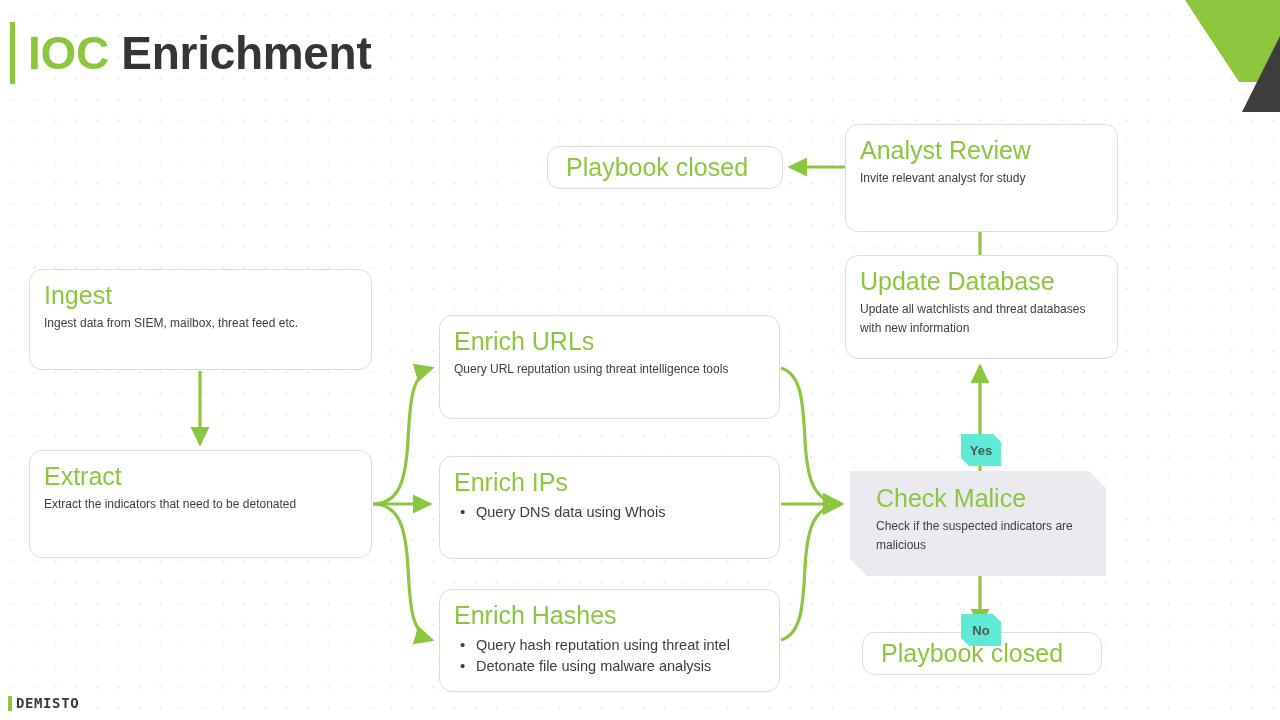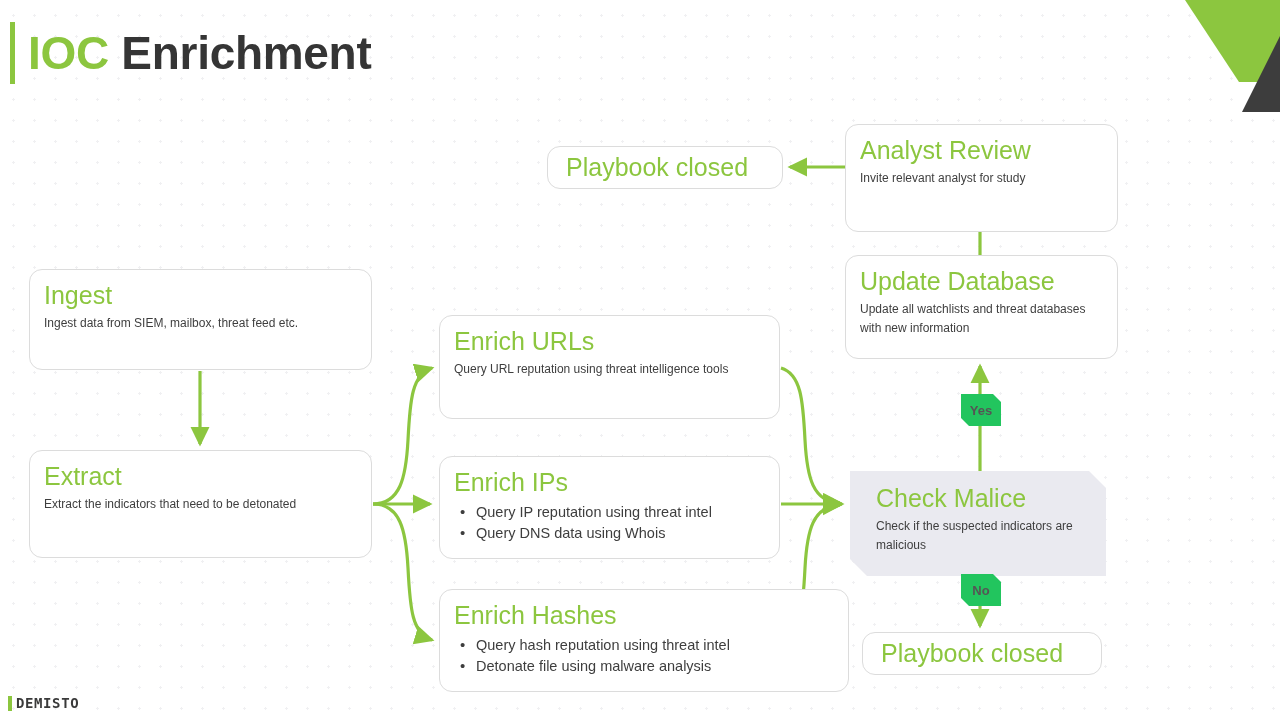--- a/index.html
+++ b/index.html
@@ -147,41 +147,42 @@
     padding: 12px 16px 14px 26px;
     -webkit-clip-path: polygon(0 0, calc(100% - 17px) 0, 100% 17px, 100% 100%, 17px 100%, 0 calc(100% - 17px));
     clip-path: polygon(0 0, calc(100% - 17px) 0, 100% 17px, 100% 100%, 17px 100%, 0 calc(100% - 17px));
     margin-top: 20px;
   }
 
   
   .edge-label {
     position: absolute;
     z-index: 2;
-    background: #22c55e;
+    background: #5eead4;
     color: #555555;
     font-size: 13px;
     font-weight: bold;
     line-height: 1;
     display: flex;
     align-items: center;
     justify-content: center;
     -webkit-clip-path: polygon(0 0, calc(100% - 8px) 0, 100% 8px, 100% 100%, 8px 100%, 0 calc(100% - 8px));
     clip-path: polygon(0 0, calc(100% - 8px) 0, 100% 8px, 100% 100%, 8px 100%, 0 calc(100% - 8px));
+    margin-top: 40px;
   }
 
   
   #node-playbook-closed-top { left: 547px; top: 146px; width: 236px; height: 43px; }
   #node-analyst-review      { left: 845px; top: 124px; width: 273px; height: 108px; }
   #node-update-database     { left: 845px; top: 255px; width: 273px; height: 104px; }
   #node-ingest             { left: 29px;  top: 269px; width: 343px; height: 101px; }
   #node-extract            { left: 29px;  top: 450px; width: 343px; height: 108px; }
   #node-enrich-urls        { left: 439px; top: 315px; width: 341px; height: 104px; }
   #node-enrich-ips         { left: 439px; top: 456px; width: 341px; height: 103px; }
-  #node-enrich-hashes      { left: 439px; top: 589px; width: 410px; height: 103px; }
+  #node-enrich-hashes      { left: 439px; top: 589px; width: 341px; height: 103px; }
   #node-check-malice       { left: 850px; top: 451px; width: 256px; height: 105px; }
   #node-playbook-closed-bottom { left: 862px; top: 632px; width: 240px; height: 43px; }
   #edge-label-yes          { left: 961px; top: 394px; width: 40px; height: 32px; }
   #edge-label-no           { left: 961px; top: 574px; width: 40px; height: 32px; }
 </style>
 </head>
 <body>
 
 <div id="dot-grid"></div>
 
@@ -250,21 +251,20 @@
 </div>
 
 <div class="node" id="node-enrich-urls">
   <div class="node-title">Enrich URLs</div>
   <div class="node-body">Query  URL reputation  using threat intelligence tools</div>
 </div>
 
 <div class="node" id="node-enrich-ips">
   <div class="node-title">Enrich IPs</div>
   <ul class="node-list">
-    <li>Query  IP reputation  using threat  intel</li>
     <li>Query  DNS data using Whois</li>
   </ul>
 </div>
 
 <div class="node" id="node-enrich-hashes">
   <div class="node-title">Enrich Hashes</div>
   <ul class="node-list">
     <li>Query  hash reputation using threat intel</li>
     <li>Detonate file using malware analysis</li>
   </ul>

